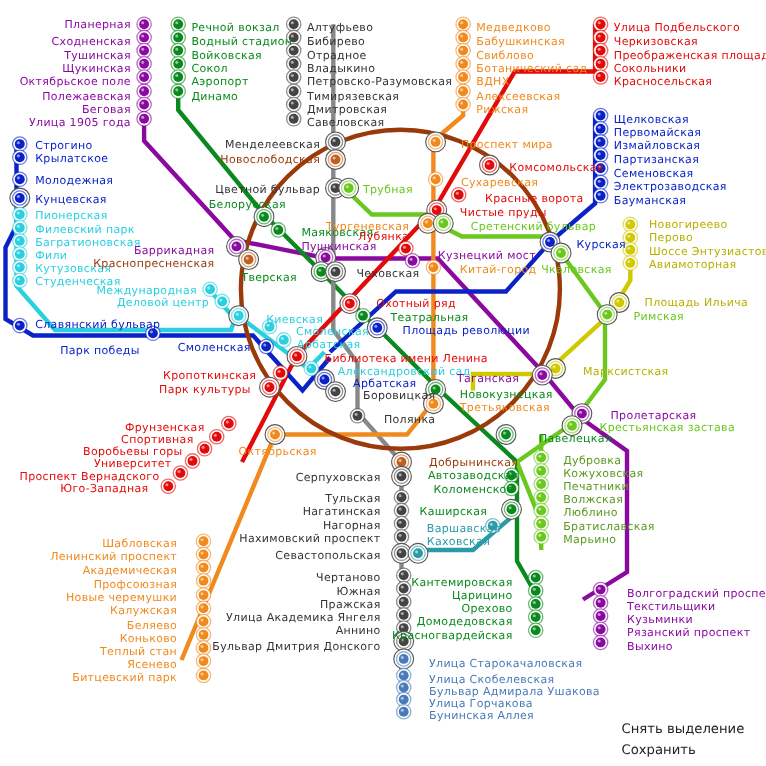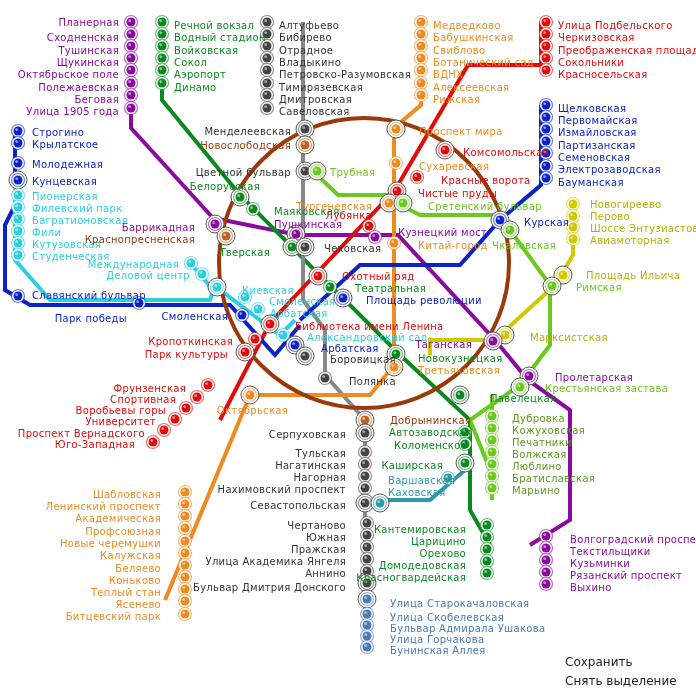--- a/index.html
+++ b/index.html
@@ -1052,15 +1052,15 @@
       <text x="390" y="653.5" text-anchor="start" fill="#4a7ab8" class="lbl" style="cursor:pointer">Бунинская Аллея</text>
       <text x="570" y="542.5" text-anchor="start" fill="#8a0aa0" class="lbl" style="cursor:pointer">Волгоградский проспект</text>
       <text x="570" y="554.5" text-anchor="start" fill="#8a0aa0" class="lbl" style="cursor:pointer">Текстильщики</text>
       <text x="570" y="566.5" text-anchor="start" fill="#8a0aa0" class="lbl" style="cursor:pointer">Кузьминки</text>
       <text x="570" y="578.5" text-anchor="start" fill="#8a0aa0" class="lbl" style="cursor:pointer">Рязанский проспект</text>
       <text x="570" y="590.5" text-anchor="start" fill="#8a0aa0" class="lbl" style="cursor:pointer">Выхино</text>
     </g>
 </svg>
 
 <div class="actions">
+  <div>Снять выделение</div>
   <div>Сохранить</div>
-  <div>Снять выделение</div>
 </div>
 
 </body></html>

